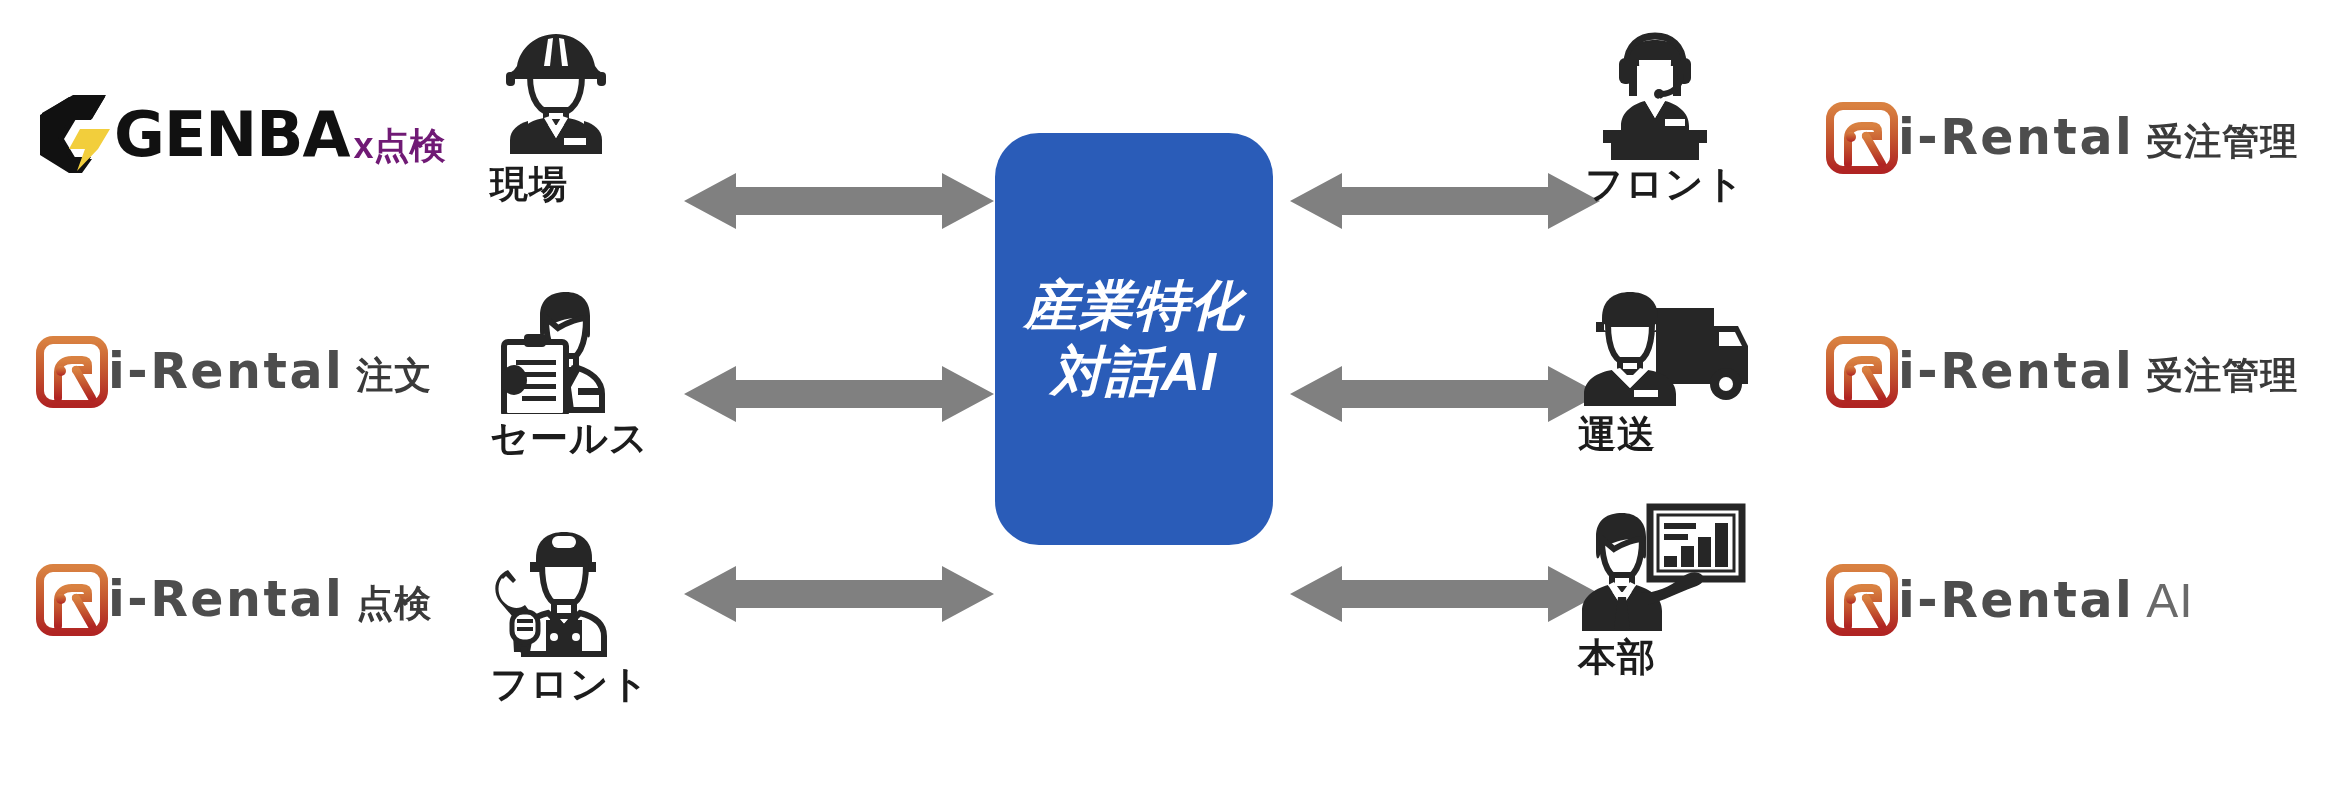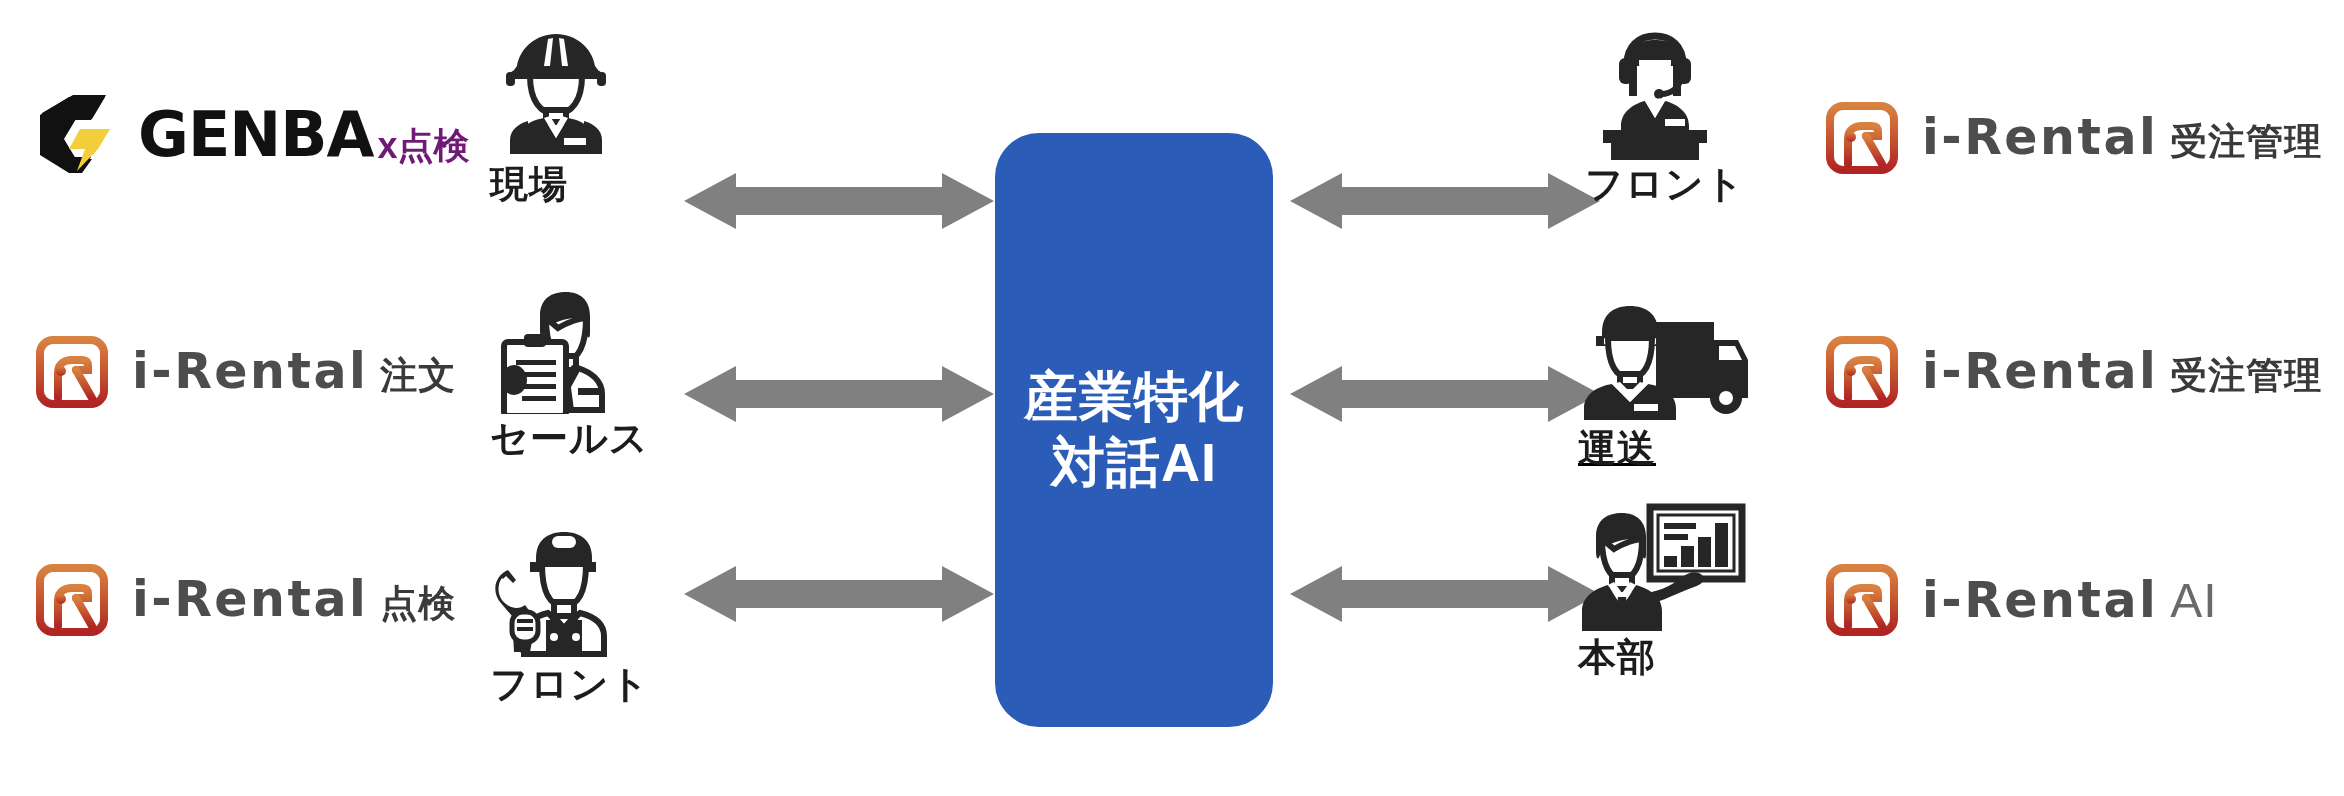--- a/index.html
+++ b/index.html
@@ -18,21 +18,21 @@
     background: #ffffff;
   }
 
   
   .cell { position: absolute; }
 
   
   .logo-row {
     display: flex;
     align-items: center;
-    gap: 24px;
+    gap: 0;
     white-space: nowrap;
   }
   .logo-mark { flex: 0 0 auto; display: block; }
   .irental-word {
     font-size: 49px;
     font-weight: bold;
     letter-spacing: 2.5px;
     color: #4d4d4d;
     font-family: "DejaVu Sans", sans-serif;
   }
@@ -155,21 +155,21 @@
       <div class="persona-label">現場</div>
     </div>
   </div>
 
   <div class="arrow" style="left:684px; top:168px; width:310px; height:66px;">
     <svg width="310" height="66" viewBox="0 0 310 66">
       <polygon points="0,33 52,5 52,19 258,19 258,5 310,33 258,61 258,47 52,47 52,61" fill="#808080"></polygon>
     </svg>
   </div>
 
-  <div class="hub" style="left:995px; top:133px; width:278px; height:594px;">
+  <div class="hub" style="left:995px; top:133px; width:278px; height:412px;font-style:italic;">
     <div class="hub-text">
       <div>産業特化</div>
       <div>対話AI</div>
     </div>
   </div>
 
   <div class="arrow" style="left:1290px; top:168px; width:310px; height:66px;">
     <svg width="310" height="66" viewBox="0 0 310 66">
       <polygon points="0,33 52,5 52,19 258,19 258,5 310,33 258,61 258,47 52,47 52,61" fill="#808080"></polygon>
     </svg>
@@ -260,21 +260,21 @@
       <polygon points="0,33 52,5 52,19 258,19 258,5 310,33 258,61 258,47 52,47 52,61" fill="#808080"></polygon>
     </svg>
   </div>
 
   <div class="arrow" style="left:1290px; top:361px; width:310px; height:66px;">
     <svg width="310" height="66" viewBox="0 0 310 66">
       <polygon points="0,33 52,5 52,19 258,19 258,5 310,33 258,61 258,47 52,47 52,61" fill="#808080"></polygon>
     </svg>
   </div>
 
-  <div class="cell" style="left:1578px; top:294px; width:230px; height:200px;text-decoration:underline;">
+  <div class="cell" style="left:1578px; top:280px; width:230px; height:200px;">
     <div class="persona">
       <svg class="persona-icon" width="172" height="130" viewBox="0 0 172 130">
 
         <rect x="78" y="28" width="58" height="66" fill="#262626"></rect>
         <path d="M136 46 L160 46 L170 66 L170 94 L136 94 Z" fill="#262626"></path>
         <path d="M141 52 L157 52 L164 66 L141 66 Z" fill="#ffffff"></path>
         <rect x="78" y="94" width="92" height="10" fill="#262626"></rect>
         <circle cx="148" cy="104" r="16" fill="#262626"></circle>
         <circle cx="148" cy="104" r="7" fill="#ffffff"></circle>
 

